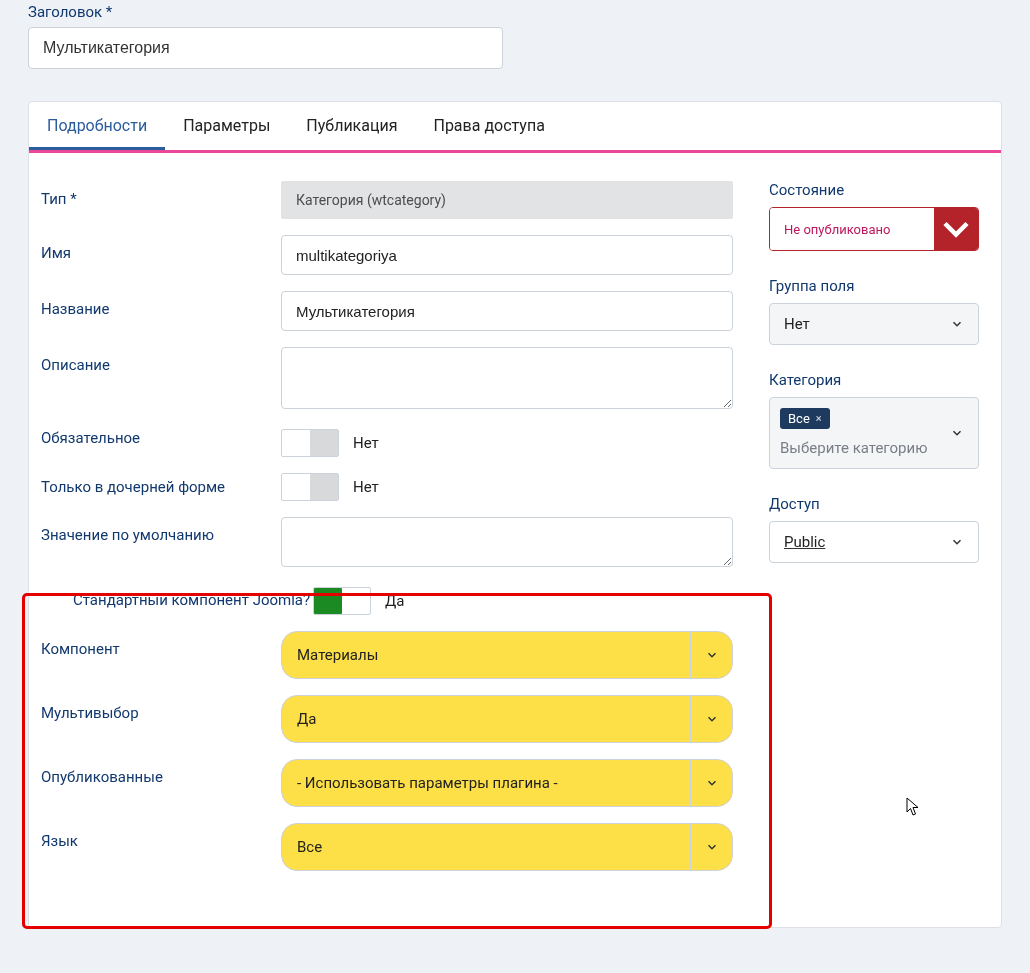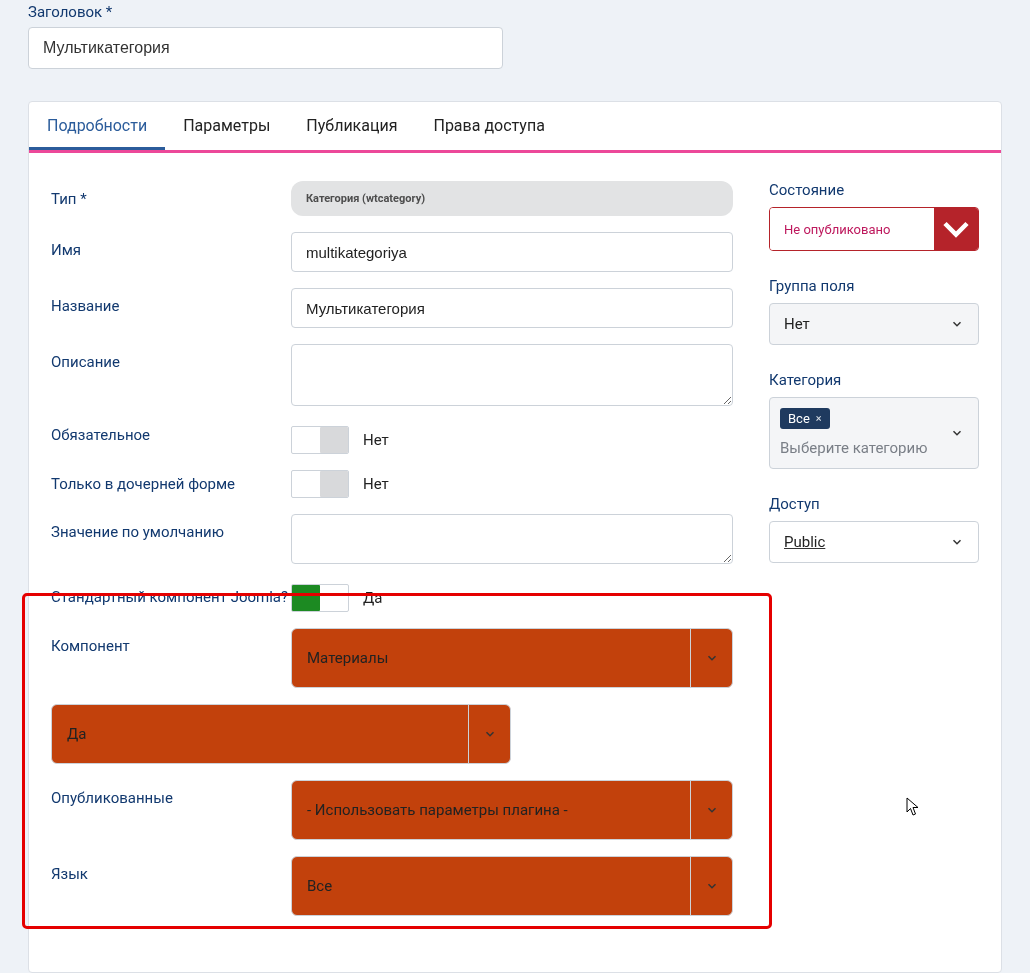--- a/index.html
+++ b/index.html
@@ -4,37 +4,37 @@
   <style>
     * { box-sizing: border-box; margin: 0; padding: 0; }
     body { font-family: -apple-system, BlinkMacSystemFont, "Segoe UI", Roboto, Arial, sans-serif; background: #eef2f7; padding: 0; font-size: 15px; color: #333; }
     .page-wrap { padding: 0 28px 28px 28px; }
     .top-label { color: #12396f; font-size: 15px; margin-bottom: 6px; padding-top: 3px; }
     .title-input { width: 475px; height: 42px; padding: 8px 14px; font-size: 16px; border: 1px solid #ccd2d9; border-radius: 4px; background: #fff; color: #333; }
     .tabs-container { margin-top: 32px; background: #fff; border: 1px solid #dce0e6; border-radius: 4px; }
     .tabs-bar { display: flex; border-bottom: 3px solid #ec4899; }
     .tab { padding: 14px 18px 12px 18px; color: #222; font-size: 16px; cursor: pointer; border-bottom: 3px solid transparent; }
     .tab.active { color: #2b5c9b; border-bottom-color: #2b5c9b; }
-    .tab-body { display: flex; padding: 28px 22px 40px 22px; gap: 36px; }
+    .tab-body { display: flex; padding: 28px 22px 40px 12px; gap: 36px; }
     .col-main { flex: 1; }
     .col-side { width: 210px; flex-shrink: 0; }
     .form-row { display: flex; margin-bottom: 16px; align-items: flex-start; }
     .form-label { width: 240px; flex-shrink: 0; color: #12396f; font-size: 15px; padding-top: 9px; }
     .form-control-wrap { flex: 1; }
-    .static-ctrl { background: #e2e3e4; color: #4d4d4d; padding: 11px 15px; border-radius: 12px; font-size: 11px; font-weight: bold; }
+    .static-ctrl { background: #e2e3e4; color: #4d4d4d; padding: 11px 15px; border-radius: 2px; font-size: 14px; }
     .text-ctrl { width: 100%; max-width: 460px; height: 40px; padding: 8px 14px; border: 1px solid #ccd2d9; border-radius: 4px; font-size: 15px; color: #222; background: #fff; }
     .textarea-ctrl { width: 100%; max-width: 460px; height: 62px; padding: 8px 14px; border: 1px solid #ccd2d9; border-radius: 4px; font-size: 15px; resize: both; background: #fff; }
     .textarea-short { height: 50px; }
     .switch-row { display: flex; align-items: center; gap: 14px; }
     .switch { width: 58px; height: 28px; background: #fff; border: 1px solid #ccd2d9; border-radius: 2px; position: relative; }
     .switch-knob { position: absolute; top: 0; width: 28px; height: 26px; border-radius: 1px; }
     .switch-off .switch-knob { right: 0; background: #d8d9db; }
     .switch-on .switch-knob { left: 0; background: #1c8a22; }
     .switch-text { color: #222; font-size: 15px; }
-    .select-ctrl { width: 100%; max-width: 460px; height: 60px; background: #c2410c; border: 1px solid #ccd2d9; border-radius: 6px; display: flex; align-items: center; padding: 0 0 0 15px; position: relative; }
+    .select-ctrl { width: 100%; max-width: 460px; height: 48px; background: #fde047; border: 1px solid #ccd2d9; border-radius: 16px; display: flex; align-items: center; padding: 0 0 0 15px; position: relative; }
     .select-ctrl-text { flex: 1; color: #222; font-size: 15px; }
     .select-arrow { width: 42px; display: flex; align-items: center; justify-content: center; border-left: 1px solid #ccd2d9; height: 100%; }
     .select-arrow svg, .big-arrow svg { width: 14px; height: 14px; }
     .highlight-box { position: absolute; border: 3px solid #e50000; border-radius: 5px; pointer-events: none; }
     .side-label { color: #12396f; font-size: 15px; margin-bottom: 8px; }
     .side-group { margin-bottom: 26px; }
     .state-btn { display: flex; border: 1px solid #b5232a; border-radius: 4px; overflow: hidden; height: 44px; }
     .state-btn-text { flex: 1; display: flex; align-items: center; padding-left: 14px; color: #be185d; font-size: 13px; background: #fff; }
     .state-btn-arrow { width: 44px; background: #b5232a; display: flex; align-items: center; justify-content: center; }
     .state-btn-arrow svg path { stroke: #fff; }
@@ -118,21 +118,21 @@
         </div>
 
         <div class="form-row">
           <div class="form-label">Значение по умолчанию</div>
           <div class="form-control-wrap">
             <textarea class="textarea-ctrl textarea-short" style=""></textarea>
           </div>
         </div>
 
         <div class="form-row" style="align-items:flex-start;">
-          <div class="form-label" style="padding-top:4px;">Стандартный компонент Joomla?</div>
+          <div class="form-label" style="padding-top:4px;margin-left:32px;">Стандартный компонент Joomla?</div>
           <div class="form-control-wrap switch-row">
             <div class="switch switch-on">
                 <div class="switch-knob"></div>
               </div>
             <span class="switch-text">Да</span>
           </div>
         </div>
 
         <div class="form-row">
           <div class="form-label">Компонент</div>
@@ -142,20 +142,21 @@
               <span class="select-arrow">
                   <svg viewBox="0 0 24 24" fill="none">
                     <path d="M6 9l6 6 6-6" stroke="#333" stroke-width="2.5"></path>
                   </svg>
                 </span>
             </div>
           </div>
         </div>
 
         <div class="form-row">
+          <div class="form-label">Мультивыбор</div>
           <div class="form-control-wrap">
             <div class="select-ctrl">
               <span class="select-ctrl-text">Да</span>
               <span class="select-arrow">
                   <svg viewBox="0 0 24 24" fill="none">
                     <path d="M6 9l6 6 6-6" stroke="#333" stroke-width="2.5"></path>
                   </svg>
                 </span>
             </div>
           </div>

